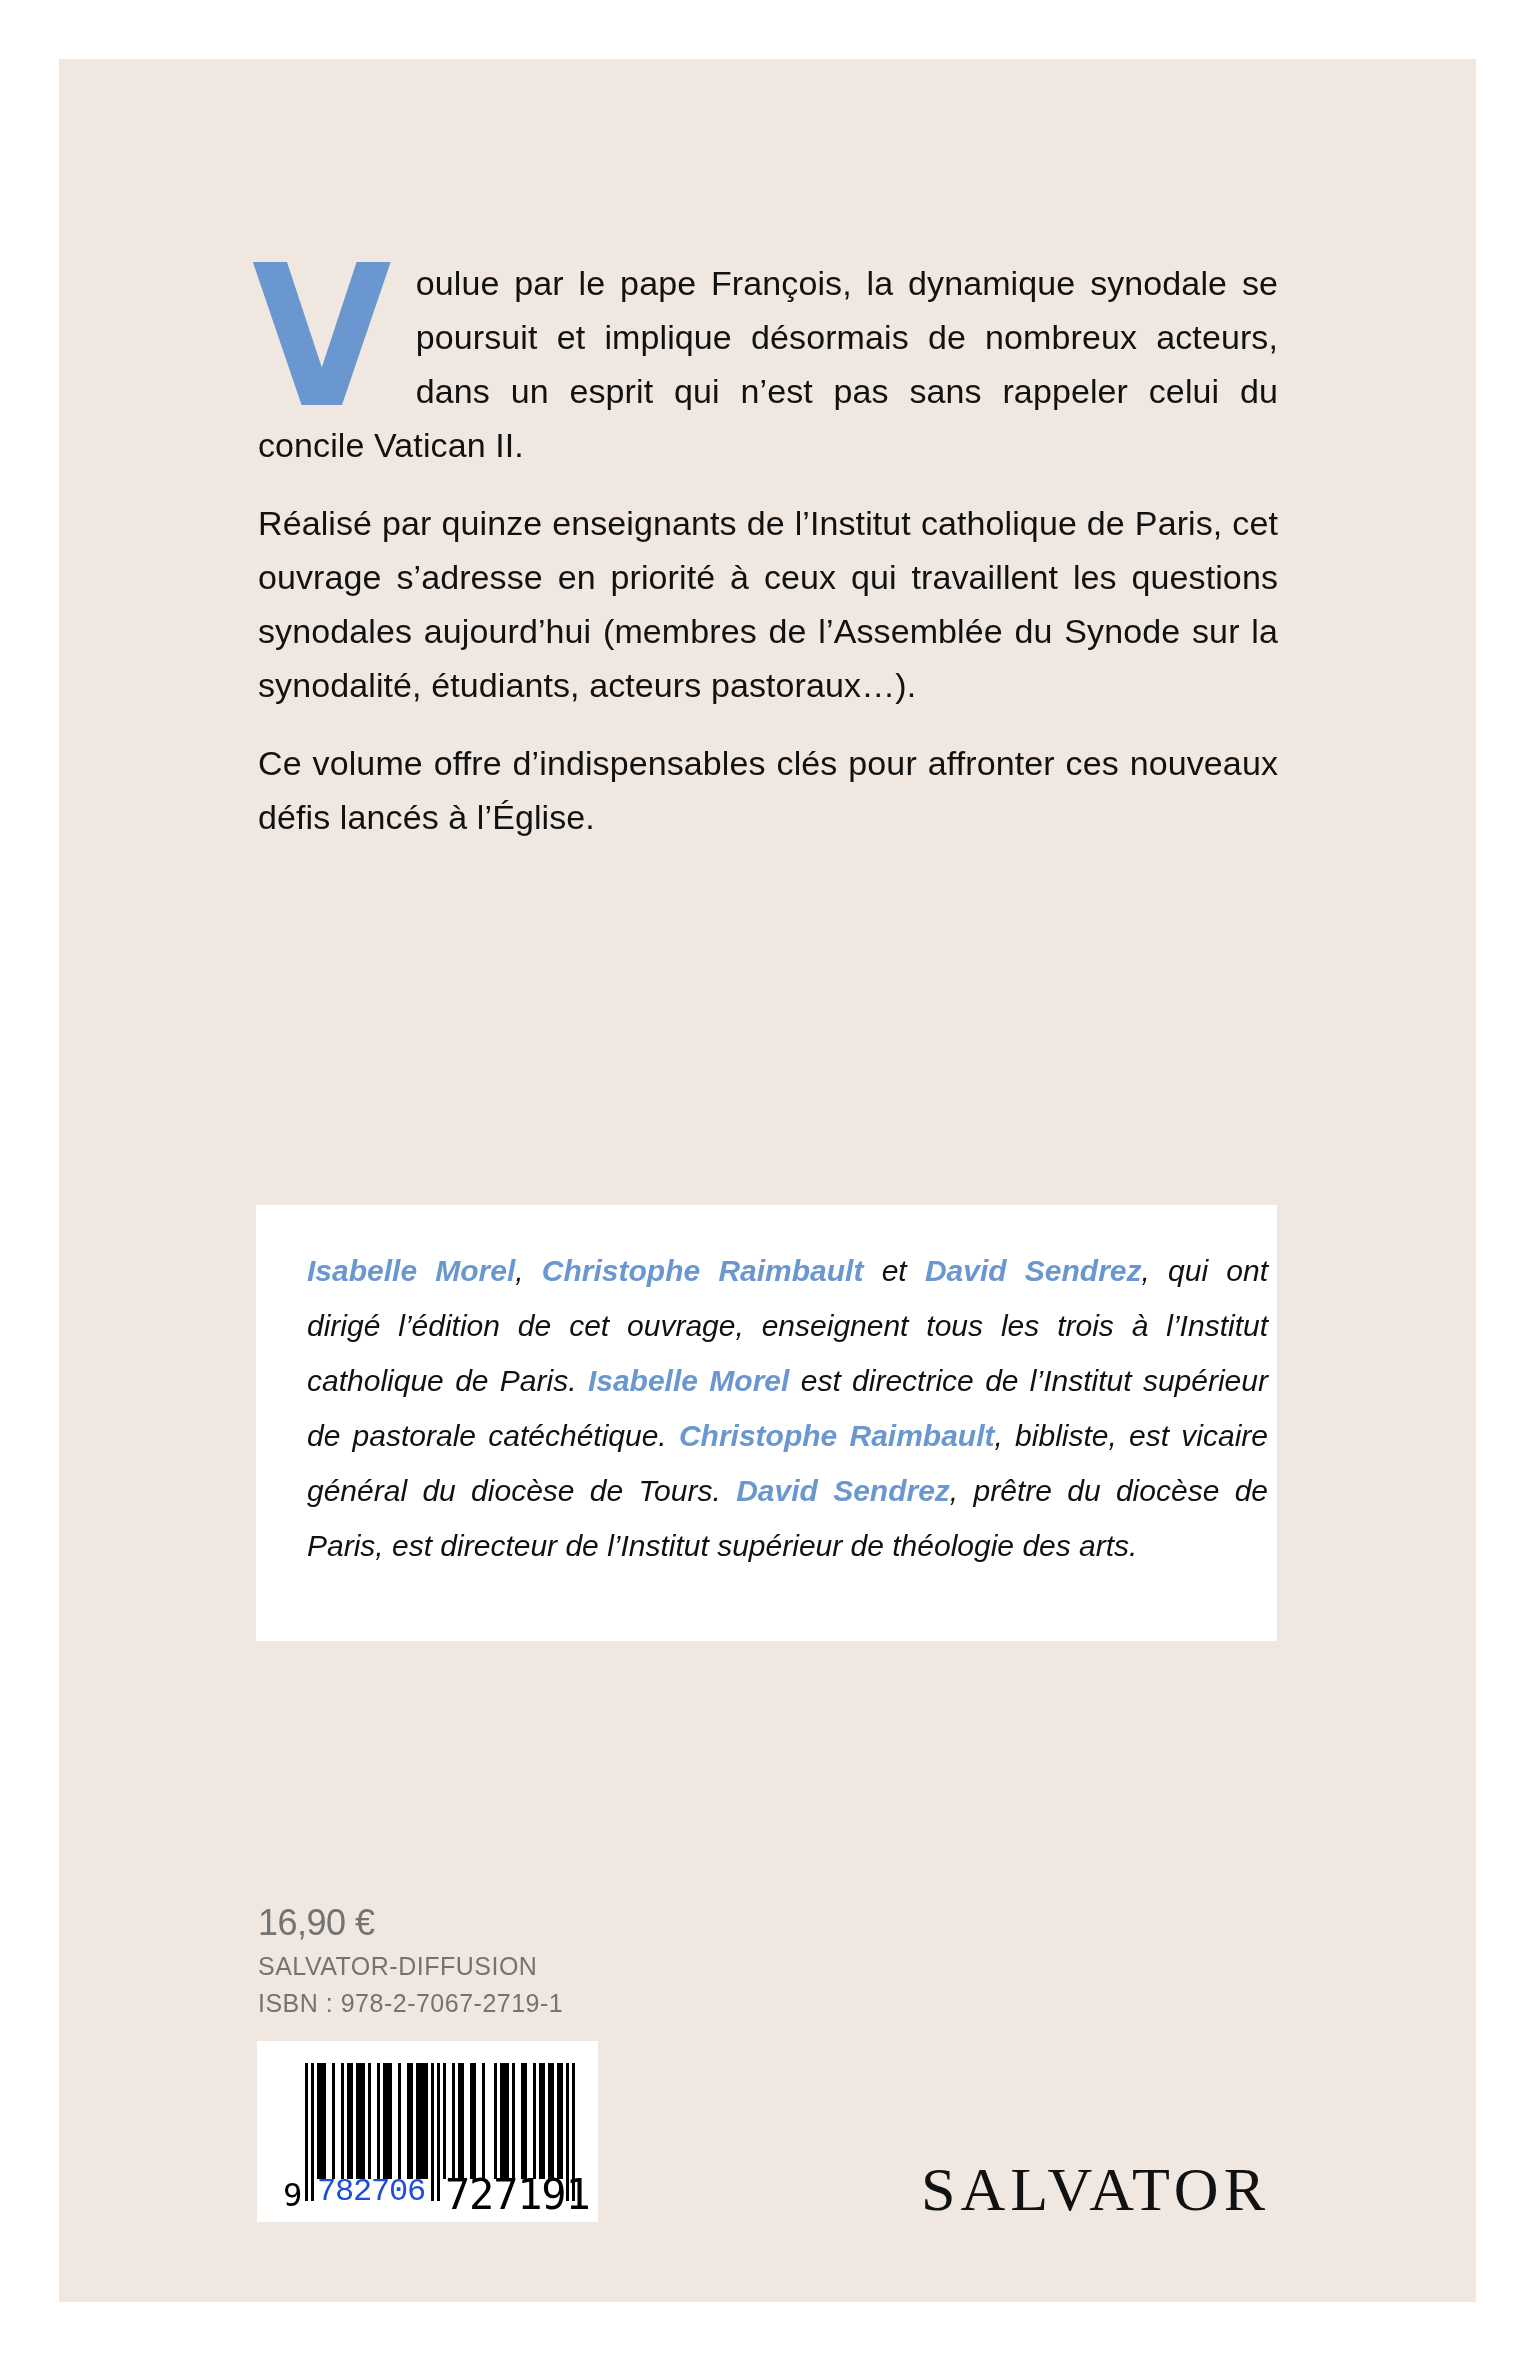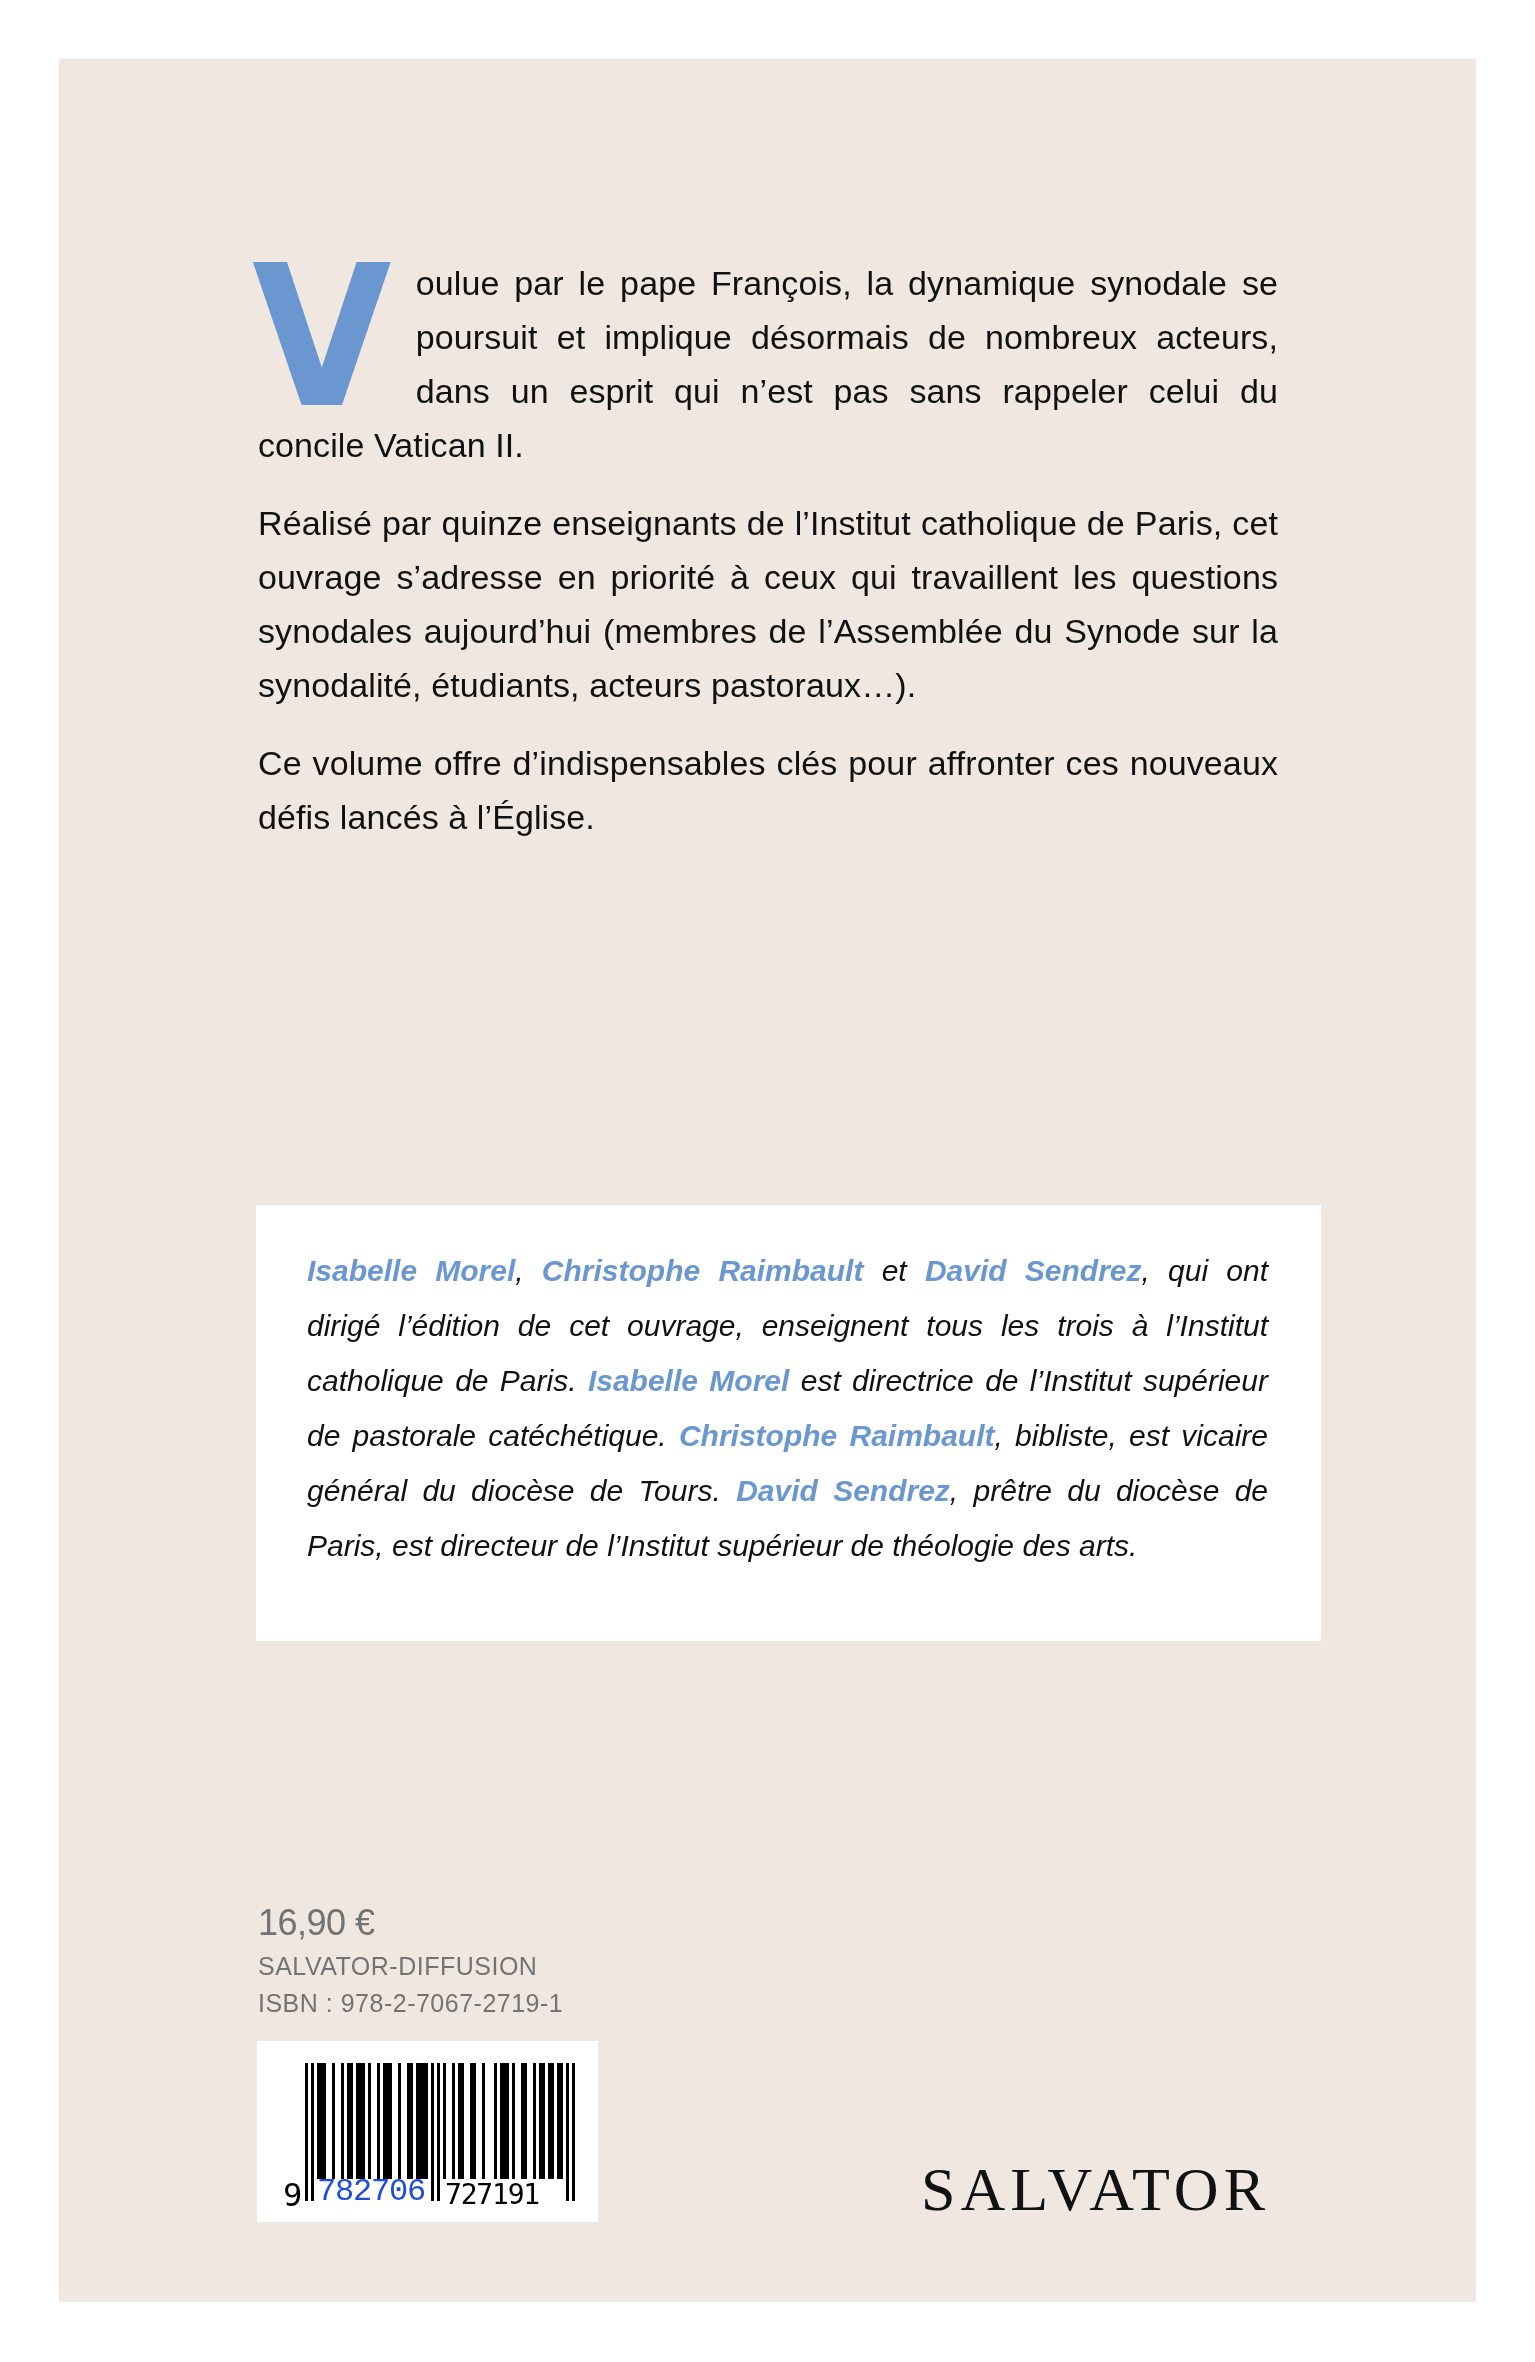--- a/index.html
+++ b/index.html
@@ -50,21 +50,20 @@
       transform: scaleX(0.92);
       transform-origin: left top;
     }
     .bio-box {
       position: absolute;
       left: 256px;
       top: 1205px;
       width: 1021px;
       height: 436px;
       background: #ffffff;
-      padding-left: 44px;
     }
     .bio-text {
       position: absolute;
       left: 51px;
       top: 38px;
       width: 961px;
       font-size: 30px;
       line-height: 55px;
       font-style: italic;
       color: #111111;
@@ -177,16 +176,16 @@
       <rect x="282" y="22" width="6" height="116"></rect>
       <rect x="291" y="22" width="6" height="116"></rect>
       <rect x="300" y="22" width="6" height="116"></rect>
 
       <rect x="309" y="22" width="3" height="138"></rect>
       <rect x="315" y="22" width="3" height="138"></rect>
     </g>
   </svg>
   <div style="position:absolute;left:26px;top:136px;font-family:'DejaVu Sans Mono',monospace;font-size:32px;line-height:36px;color:#000;">9</div>
   <div style="position:absolute;left:60px;top:133px;width:112px;font-family:Liberation Mono, monospace;font-size:32px;line-height:36px;color:#1d4ed8;letter-spacing:-1.2px;">782706</div>
-  <div style="position:absolute;left:188px;top:136px;width:120px;font-family:'DejaVu Sans Mono',monospace;font-size:28px;line-height:36px;color:#000;letter-spacing:-1.2px;">727191</div>
+  <div style="position:absolute;left:188px;top:136px;width:120px;font-family:'DejaVu Sans Mono',monospace;font-size:42px;line-height:36px;color:#000;letter-spacing:-1.2px;">727191</div>
 </div>
 
 <div class="publisher-logo">SALVATOR</div>
 
 </body></html>

